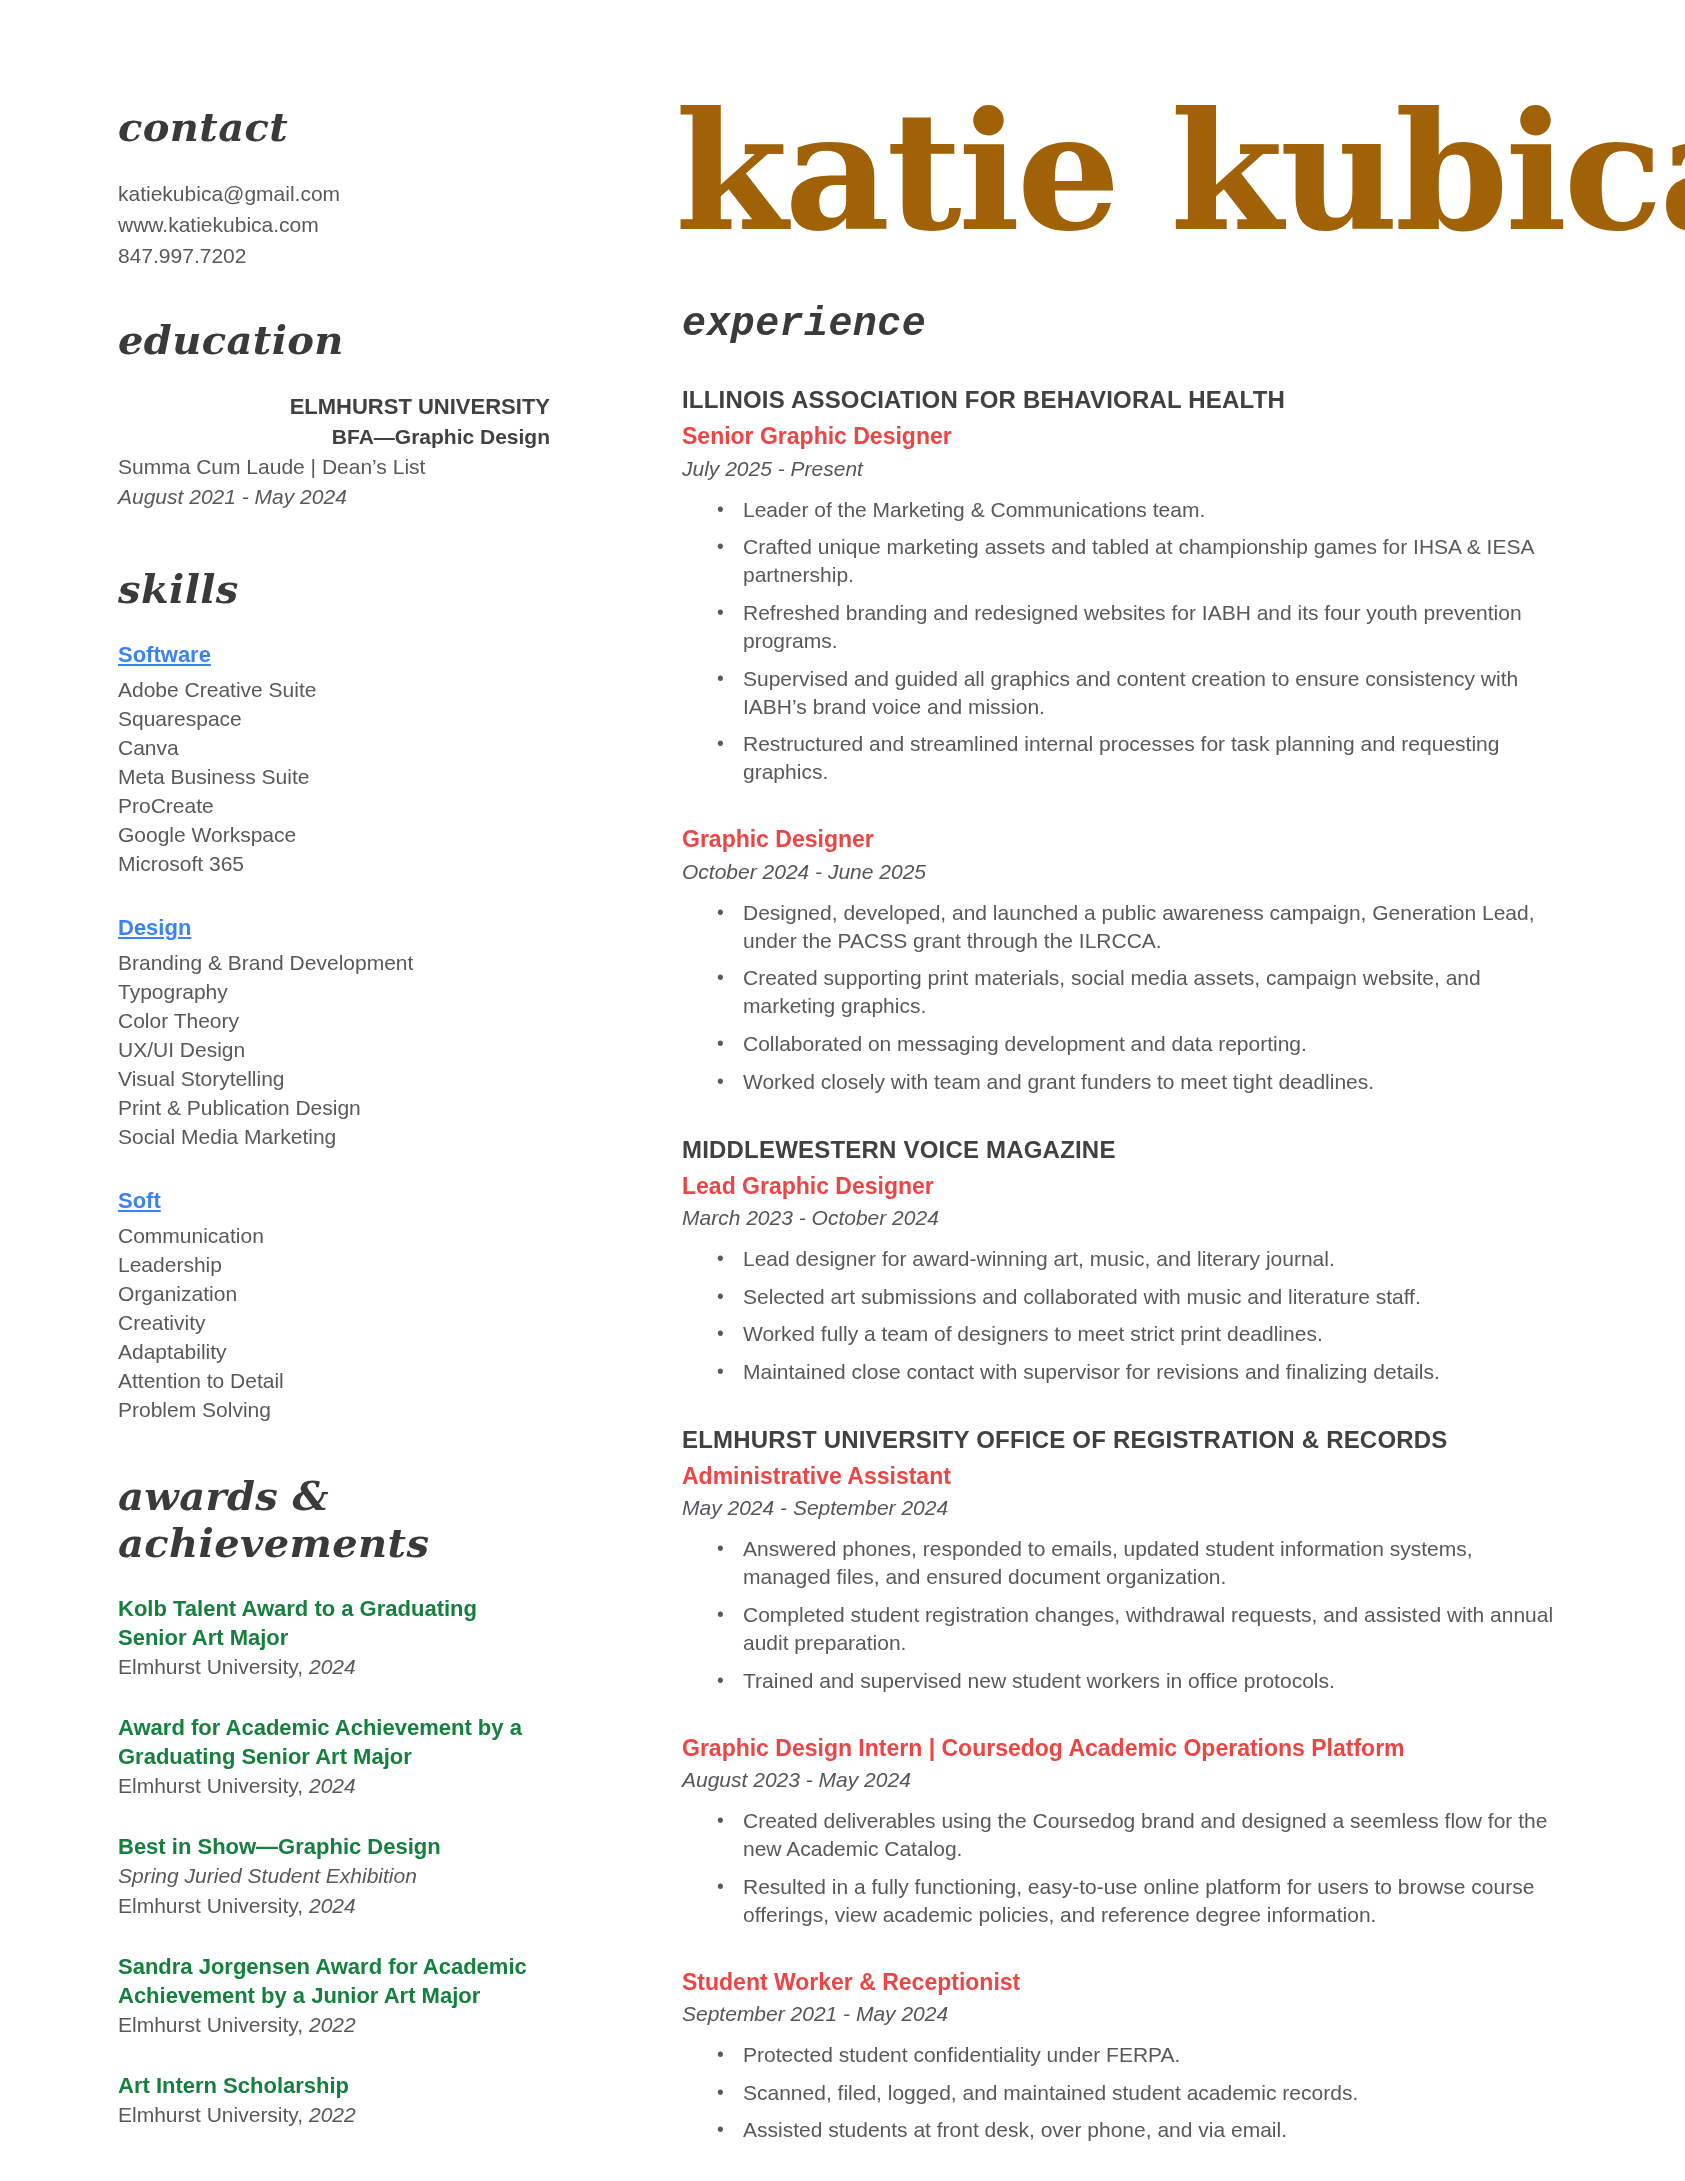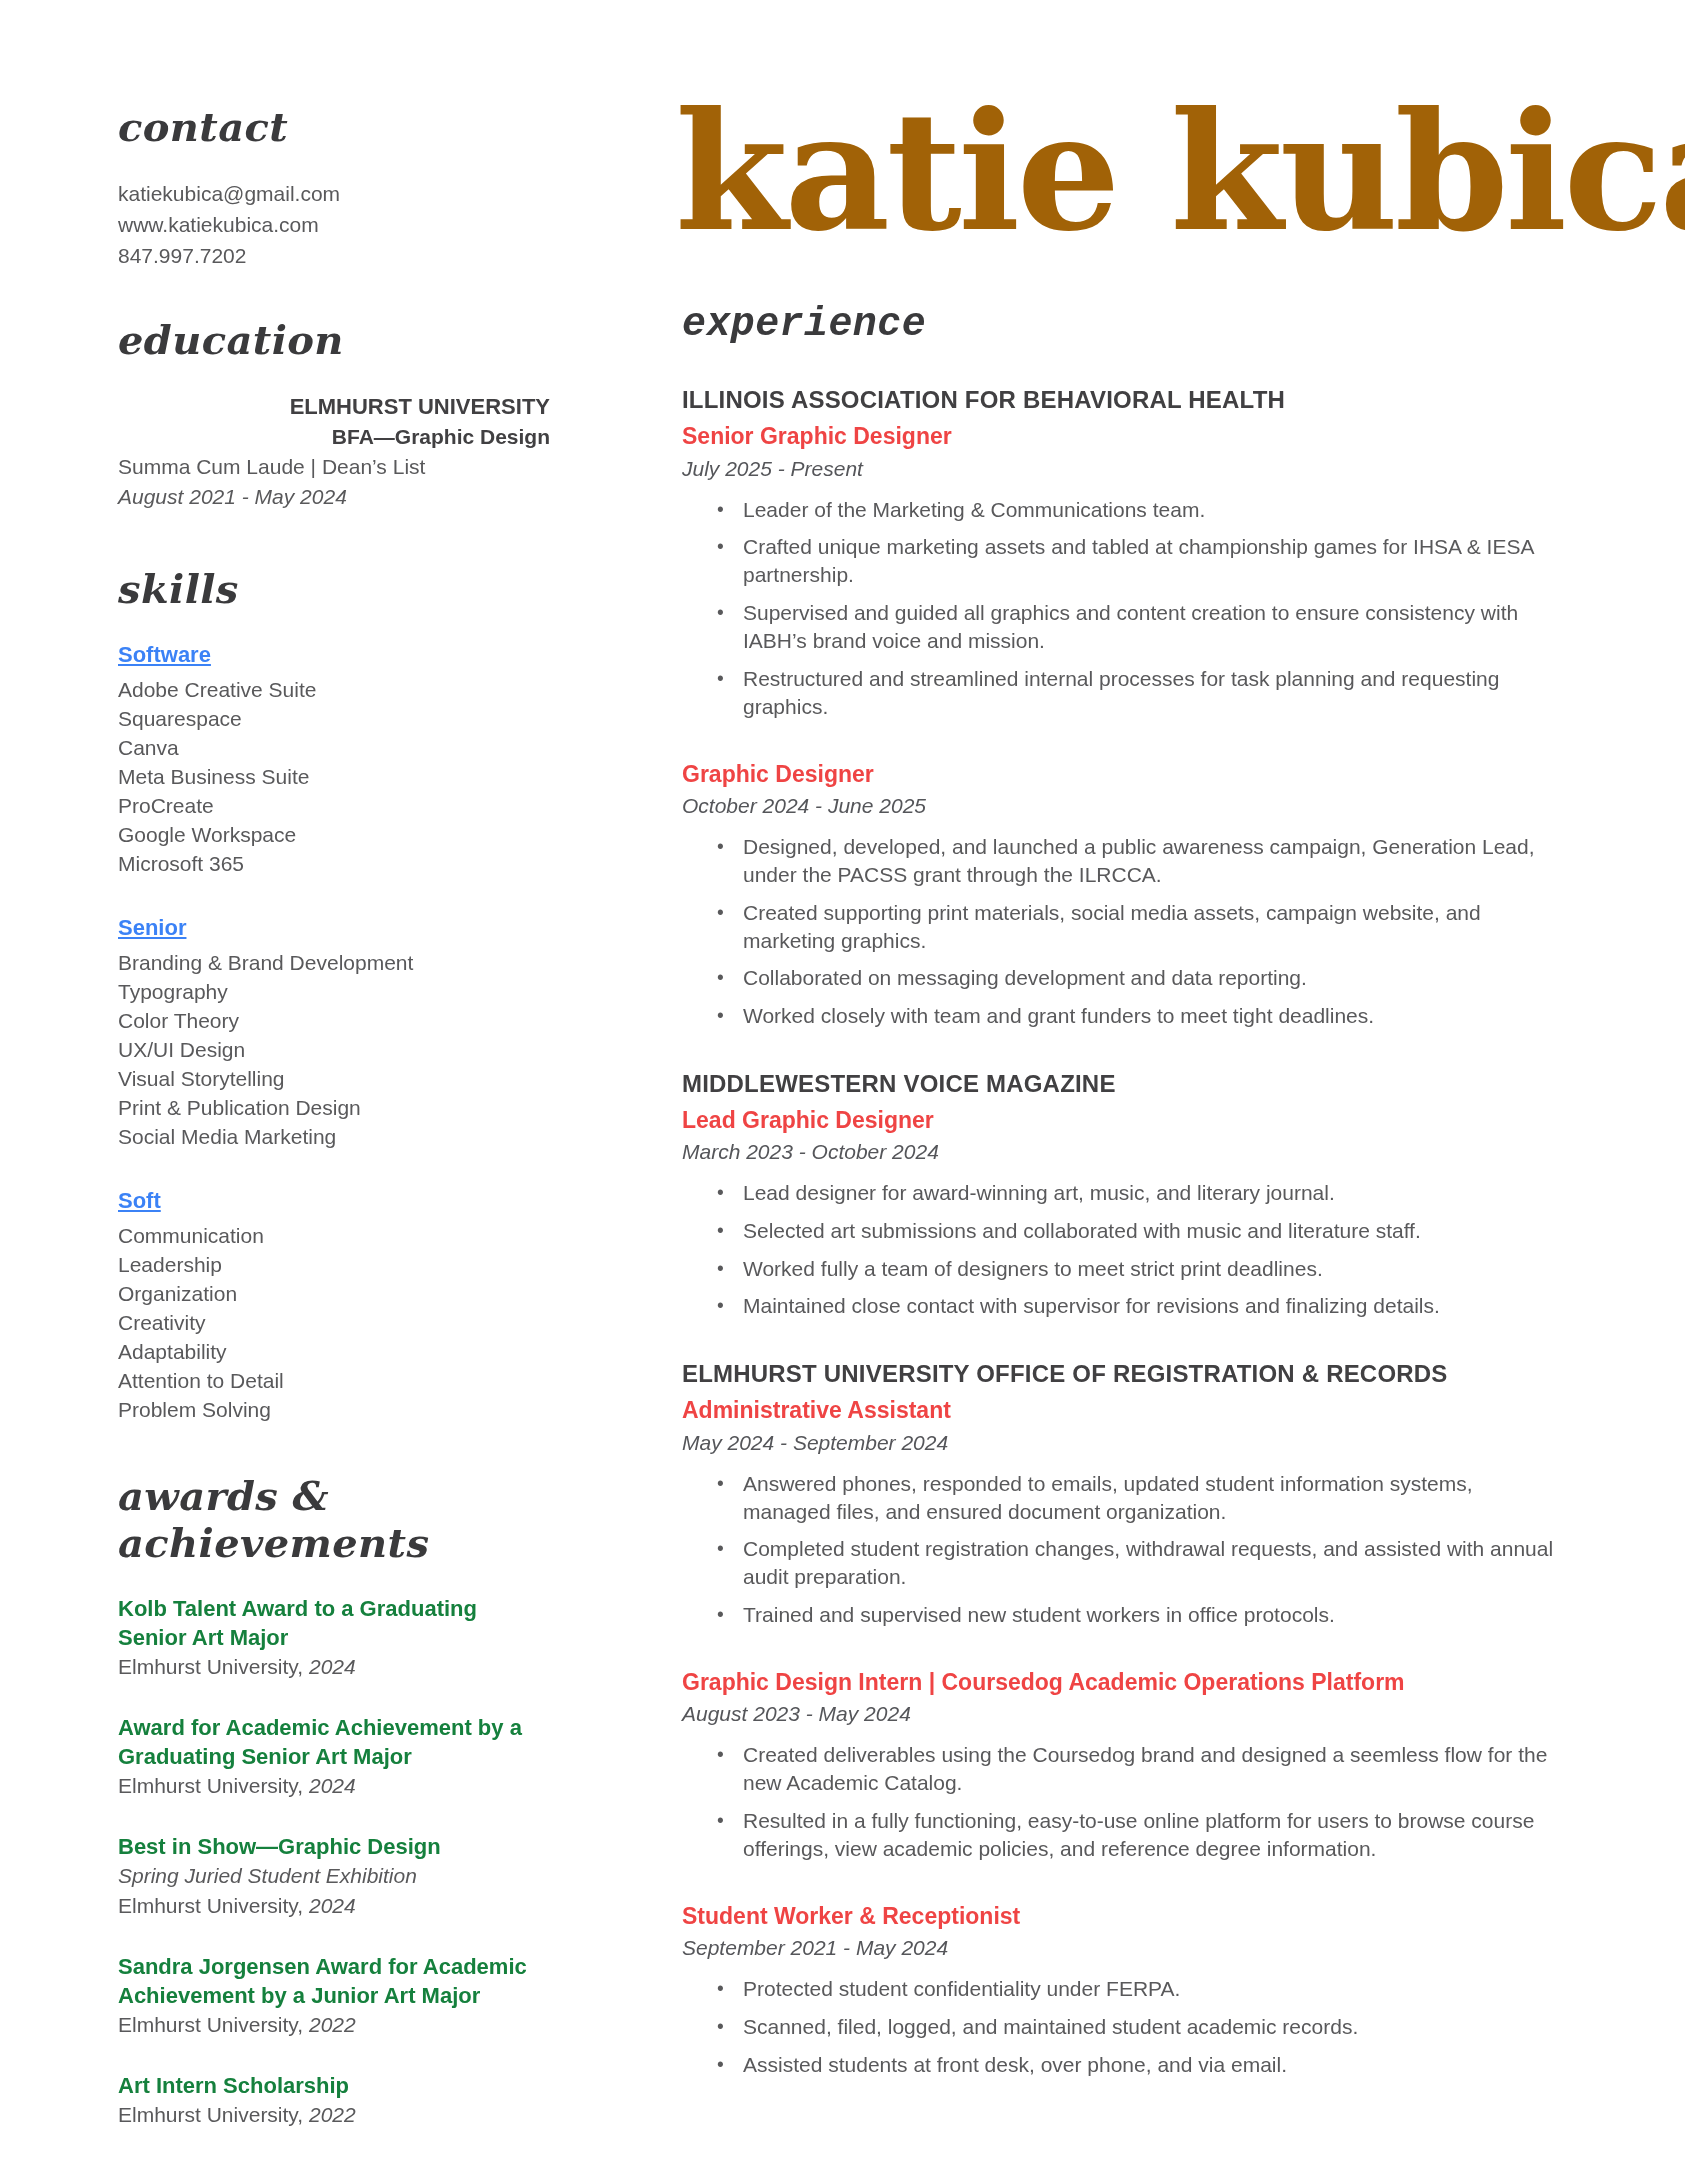--- a/index.html
+++ b/index.html
@@ -112,21 +112,21 @@
               <li>Adobe Creative Suite</li>
               <li>Squarespace</li>
               <li>Canva</li>
               <li>Meta Business Suite</li>
               <li>ProCreate</li>
               <li>Google Workspace</li>
               <li>Microsoft 365</li>
             </ul>
           </div>
           <div class="skill-group">
-            <div class="skill-group-title">Senior</div>
+            <div class="skill-group-title">Design</div>
             <ul class="plain-list skill-list">
               <li>Branding &amp; Brand Development</li>
               <li>Typography</li>
               <li>Color Theory</li>
               <li>UX/UI Design</li>
               <li>Visual Storytelling</li>
               <li>Print &amp; Publication Design</li>
               <li>Social Media Marketing</li>
             </ul>
           </div>
@@ -180,20 +180,21 @@
     <section class="sec sec-experience">
       <h2 class="script-heading">experience</h2>
       <div id="experience-entries">
           <article class="exp-entry">
             <h3 class="exp-org">ILLINOIS ASSOCIATION FOR BEHAVIORAL HEALTH</h3>
             <h4 class="exp-role">Senior Graphic Designer</h4>
             <div class="exp-dates">July 2025 - Present</div>
             <ul class="bullet-list">
               <li>Leader of the Marketing &amp; Communications team.</li>
               <li>Crafted unique marketing assets and tabled at championship games for IHSA &amp; IESA partnership.</li>
+              <li>Refreshed branding and redesigned websites for IABH and its four youth prevention programs.</li>
               <li>Supervised and guided all graphics and content creation to ensure consistency with IABH’s brand voice and mission.</li>
               <li>Restructured and streamlined internal processes for task planning and requesting graphics.</li>
             </ul>
           </article>
           <article class="exp-entry">
             <h4 class="exp-role">Graphic Designer</h4>
             <div class="exp-dates">October 2024 - June 2025</div>
             <ul class="bullet-list">
               <li>Designed, developed, and launched a public awareness campaign, Generation Lead, under the PACSS grant through the ILRCCA.</li>
               <li>Created supporting print materials, social media assets, campaign website, and marketing graphics.</li>

